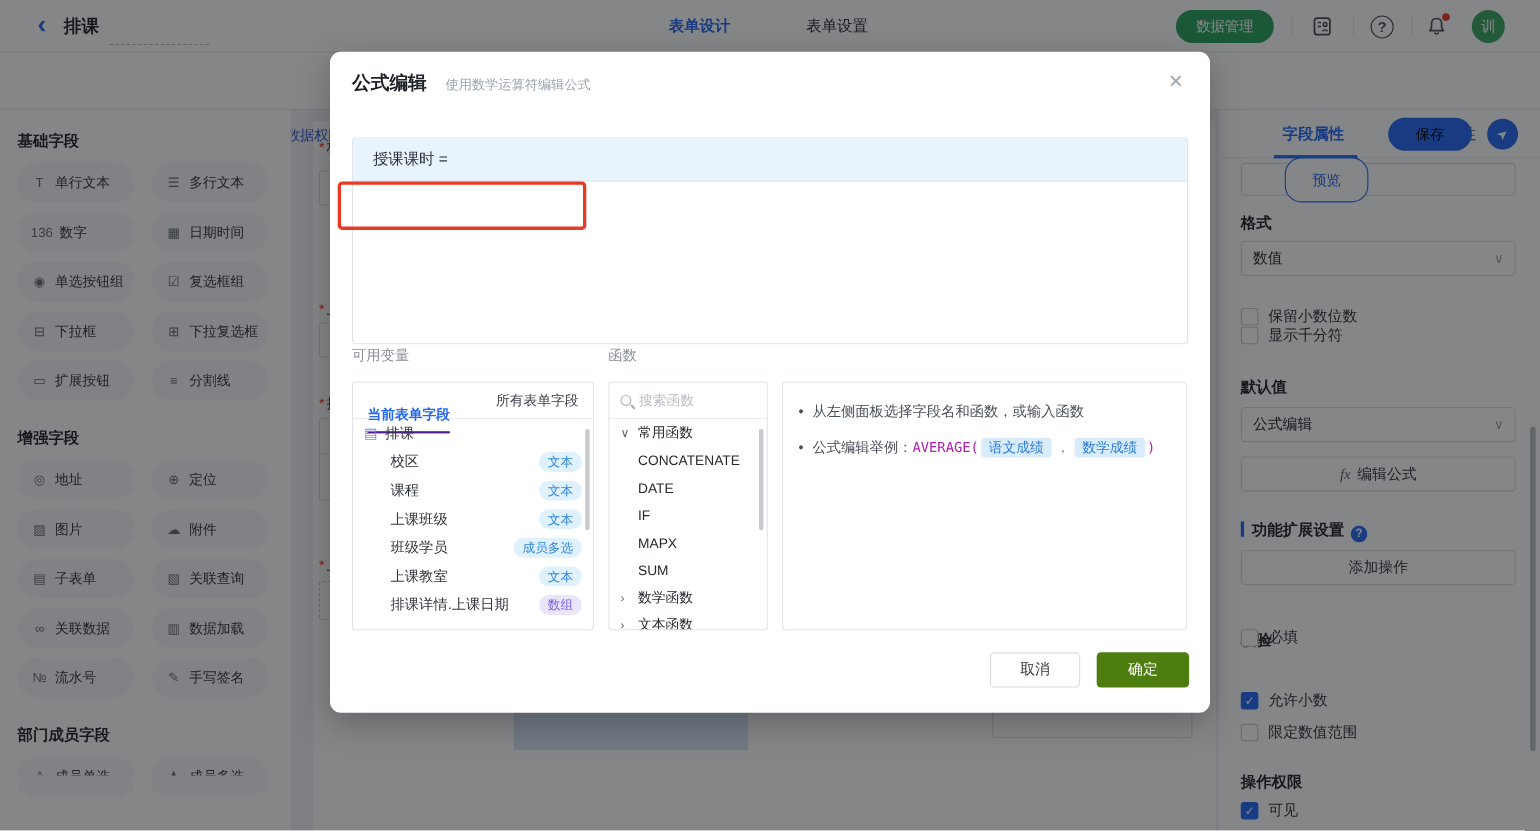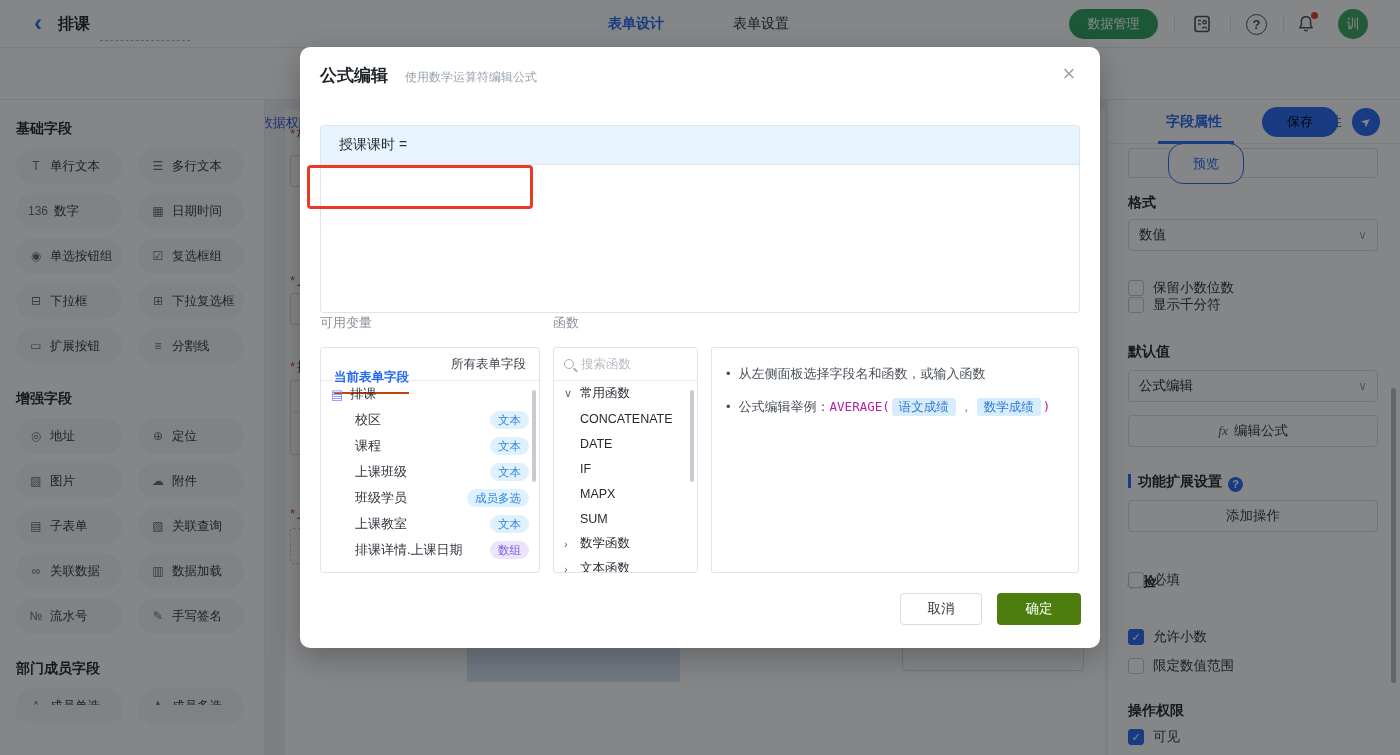--- a/index.html
+++ b/index.html
@@ -83,21 +83,21 @@
   #formula-body { padding:13px 14px; }
   .run-fn { color:#b01fad; font-family:"DejaVu Sans Mono",monospace; font-size:12.5px; }
   .run-paren, .run-sep { color:#7e8691; font-size:13px; padding:0 2px; }
   .run-chip { background:#d9ecfb; color:#2d7bd8; font-size:12.5px; padding:2px 7px; border-radius:3px; margin:0 2px; }
   .panel-label { top:267px; font-size:13px; color:#8a9099; }
   .mbox { top:300px; height:226px; border:1px solid #e0e4ea; border-radius:3px; background:#fff; overflow:hidden; }
   #varbox { left:20px; width:220px; }
   #fnbox { left:253px; width:145px; }
   #helpbox { left:411px; width:368px; padding:16px 14px; }
   .var-tabs { height:33px; border-bottom:1px solid #e7eaee; display:flex; align-items:center; justify-content:space-between; padding:0 13px; }
-  #var-tab-current { font-size:12.5px; color:#2468f2; font-weight:bold; border-bottom:2px solid #c2410c; padding:7px 0 6px;margin-top:28px; }
+  #var-tab-current { font-size:12.5px; color:#2468f2; font-weight:bold; border-bottom:2px solid #4c1d95; padding:7px 0 6px;margin-top:28px; }
   #var-tab-all { font-size:12.5px; color:#3c414a; }
   .vrow { height:26px; display:flex; align-items:center; padding:0 10px; font-size:13px; color:#30353c; }
   .vrow .doc-ico { color:#7a86f5; margin-right:7px; font-size:13px; }
   .vrow.child { padding-left:34px; }
   .vrow .vname { flex:1; white-space:nowrap; overflow:hidden; }
   .badge { font-size:11.5px; padding:1.5px 8px; border-radius:9px; flex:none; }
   .b-blue { background:#dff1fd; color:#2e87e0; }
   .b-purple { background:#ebe5fc; color:#7c5ce8; }
   .v-scroll { position:absolute; right:3px; top:42px; width:4px; height:92px; background:#c7cace; border-radius:2px; }
   .fn-search { height:33px; border-bottom:1px solid #e7eaee; display:flex; align-items:center; padding:0 10px; gap:7px; }

